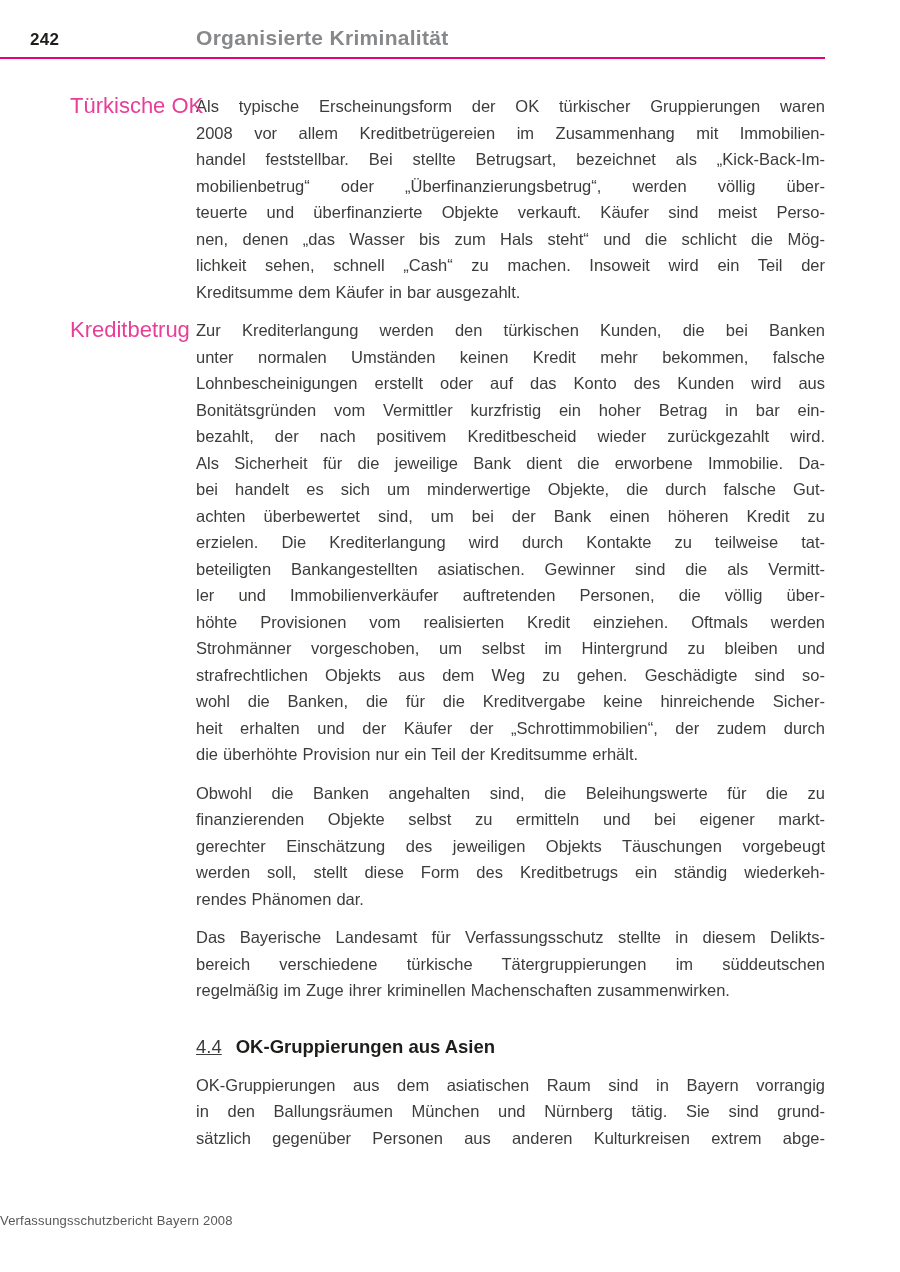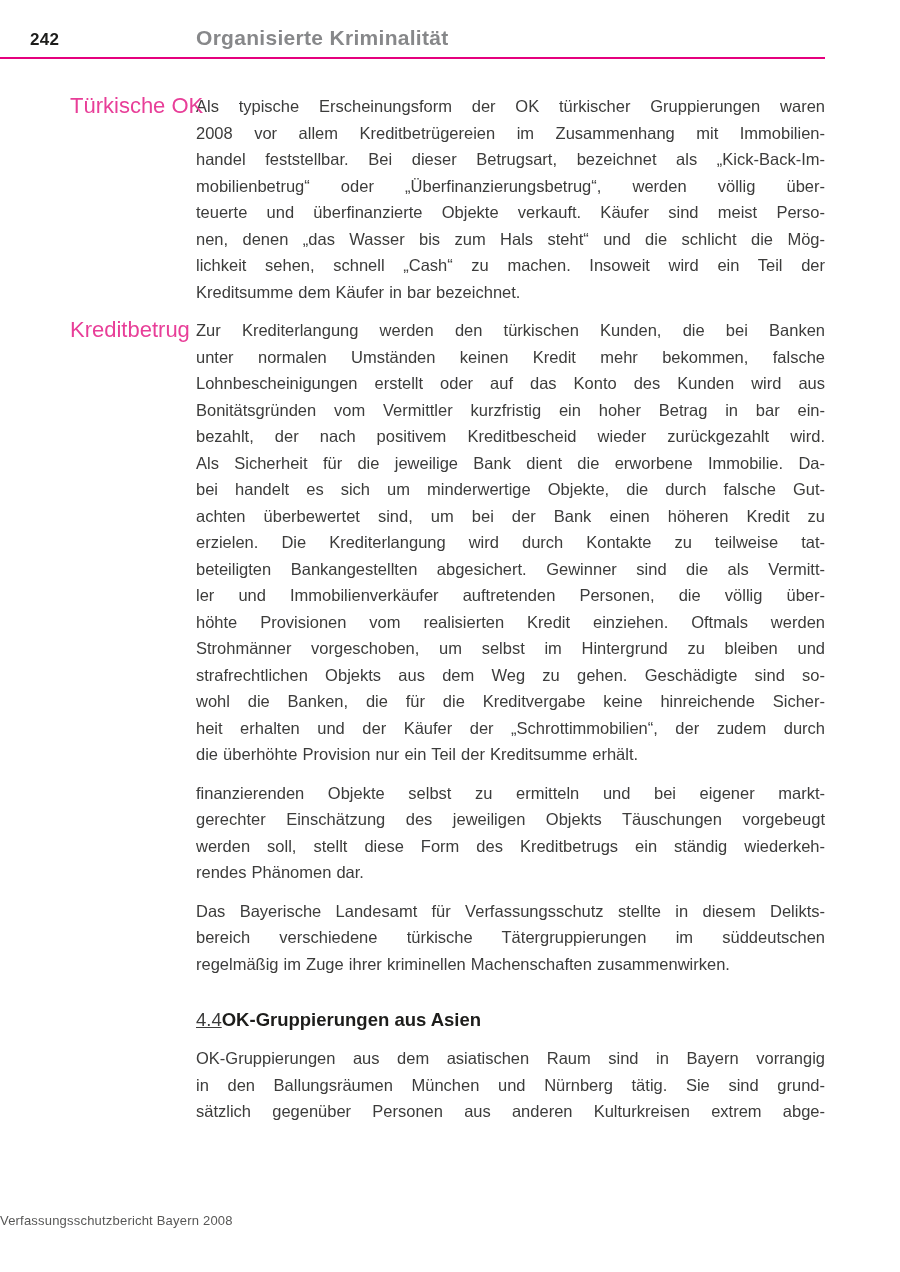--- a/index.html
+++ b/index.html
@@ -51,21 +51,21 @@
   .margin-label{
     position:absolute;left:-166px;top:0;width:155px;
     font-size:22px;color:var(--label-text);
     line-height:26.5px;white-space:nowrap;margin-left:40px;
   }
   .heading{
     margin:30px 0 12px 0;
     font-size:18.5px;line-height:26px;color:var(--heading-text);
     font-weight:normal;
   }
-  .heading-number{font-weight:normal;color:var(--body-text);text-decoration:underline;}
+  .heading-number{font-weight:normal;color:var(--body-text);margin-right:14px;text-decoration:underline;}
   .heading-title{font-weight:bold;color:var(--heading-text);}
   
   .footer{
     position:absolute;top:1213px;left:0;width:825px;
     text-align:left;
     font-size:13px;color:var(--footer-text);
     letter-spacing:.2px;
   }
 </style>
 </head>
@@ -78,48 +78,49 @@
       <span class="page-number">242</span>
       <span class="header-title">Organisierte Kriminalität</span>
     </div>
   </header>
 
   <main class="content" id="content">
       <div class="paragraph">
         <span class="margin-label">Türkische OK</span>
         <div class="line">Als typische Erscheinungsform der OK türkischer Gruppierungen waren</div>
         <div class="line">2008 vor allem Kreditbetrügereien im Zusammenhang mit Immobilien-</div>
-        <div class="line">handel feststellbar. Bei dieser Betrugsart, bezeichnet als „Kick-Back-Im-</div>
+        <div class="line">handel feststellbar. Bei stellte Betrugsart, bezeichnet als „Kick-Back-Im-</div>
         <div class="line">mobilienbetrug“ oder „Überfinanzierungsbetrug“, werden völlig über-</div>
         <div class="line">teuerte und überfinanzierte Objekte verkauft. Käufer sind meist Perso-</div>
         <div class="line">nen, denen „das Wasser bis zum Hals steht“ und die schlicht die Mög-</div>
         <div class="line">lichkeit sehen, schnell „Cash“ zu machen. Insoweit wird ein Teil der</div>
-        <div class="line last">Kreditsumme dem Käufer in bar bezeichnet.</div>
+        <div class="line last">Kreditsumme dem Käufer in bar ausgezahlt.</div>
       </div>
       <div class="paragraph">
         <span class="margin-label">Kreditbetrug</span>
         <div class="line">Zur Krediterlangung werden den türkischen Kunden, die bei Banken</div>
         <div class="line">unter normalen Umständen keinen Kredit mehr bekommen, falsche</div>
         <div class="line">Lohnbescheinigungen erstellt oder auf das Konto des Kunden wird aus</div>
         <div class="line">Bonitätsgründen vom Vermittler kurzfristig ein hoher Betrag in bar ein-</div>
         <div class="line">bezahlt, der nach positivem Kreditbescheid wieder zurückgezahlt wird.</div>
         <div class="line">Als Sicherheit für die jeweilige Bank dient die erworbene Immobilie. Da-</div>
         <div class="line">bei handelt es sich um minderwertige Objekte, die durch falsche Gut-</div>
         <div class="line">achten überbewertet sind, um bei der Bank einen höheren Kredit zu</div>
         <div class="line">erzielen. Die Krediterlangung wird durch Kontakte zu teilweise tat-</div>
-        <div class="line">beteiligten Bankangestellten abgesichert. Gewinner sind die als Vermitt-</div>
+        <div class="line">beteiligten Bankangestellten asiatischen. Gewinner sind die als Vermitt-</div>
         <div class="line">ler und Immobilienverkäufer auftretenden Personen, die völlig über-</div>
         <div class="line">höhte Provisionen vom realisierten Kredit einziehen. Oftmals werden</div>
         <div class="line">Strohmänner vorgeschoben, um selbst im Hintergrund zu bleiben und</div>
         <div class="line">strafrechtlichen Objekts aus dem Weg zu gehen. Geschädigte sind so-</div>
         <div class="line">wohl die Banken, die für die Kreditvergabe keine hinreichende Sicher-</div>
         <div class="line">heit erhalten und der Käufer der „Schrottimmobilien“, der zudem durch</div>
         <div class="line last">die überhöhte Provision nur ein Teil der Kreditsumme erhält.</div>
       </div>
       <div class="paragraph">
+        <div class="line">Obwohl die Banken angehalten sind, die Beleihungswerte für die zu</div>
         <div class="line">finanzierenden Objekte selbst zu ermitteln und bei eigener markt-</div>
         <div class="line">gerechter Einschätzung des jeweiligen Objekts Täuschungen vorgebeugt</div>
         <div class="line">werden soll, stellt diese Form des Kreditbetrugs ein ständig wiederkeh-</div>
         <div class="line last">rendes Phänomen dar.</div>
       </div>
       <div class="paragraph">
         <div class="line">Das Bayerische Landesamt für Verfassungsschutz stellte in diesem Delikts-</div>
         <div class="line">bereich verschiedene türkische Tätergruppierungen im süddeutschen</div>
         <div class="line last">regelmäßig im Zuge ihrer kriminellen Machenschaften zusammenwirken.</div>
       </div>

